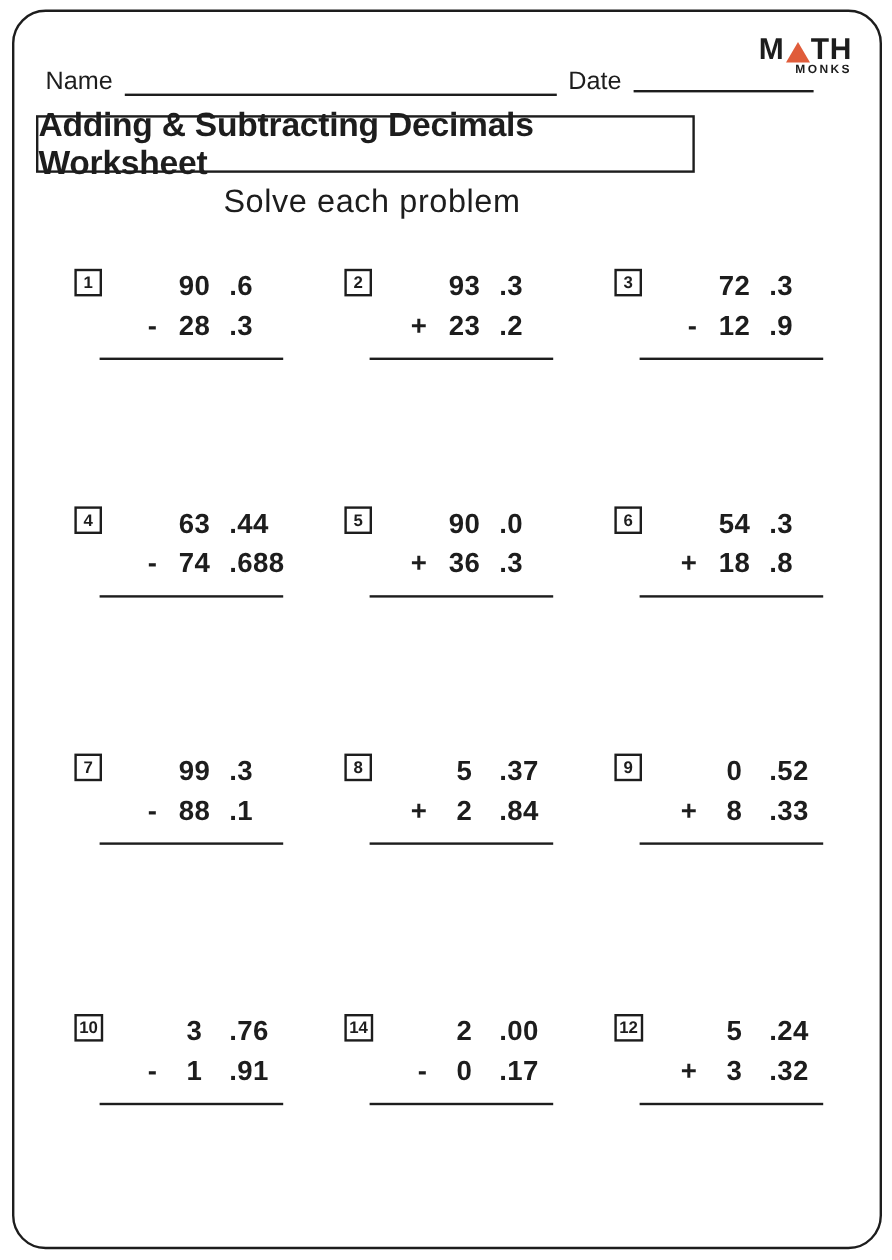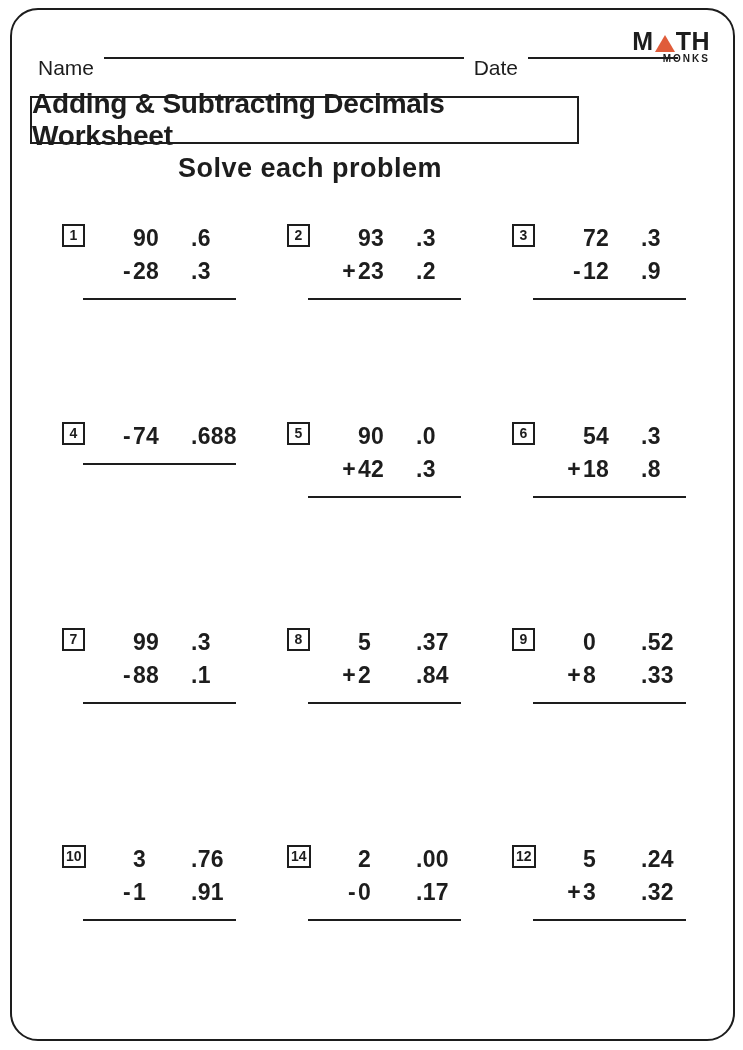--- a/index.html
+++ b/index.html
@@ -14,47 +14,47 @@
   }
   
   .logo { position:absolute; top:31px; right:33px; text-align:right; }
   .logo-top { display:flex; align-items:flex-end; justify-content:flex-end;
     font-weight:800; font-size:25px; line-height:0.82; letter-spacing:0.5px; }
   .logo-tri { width:0; height:0; margin:0 1px;
     border-left:10px solid transparent; border-right:10px solid transparent; }
   .logo-bottom { font-weight:700; font-size:10px; letter-spacing:2px; margin-top:1px; }
   
   .header-row { position:absolute; top:56px; left:38px; width:640px;
-    display:flex; align-items:flex-start; font-size:21px; line-height:1.15; }
+    display:flex; align-items:flex-end; font-size:21px; line-height:1.15; }
   .fill-line { border-bottom:2px solid #1d1d1d; margin-bottom:3px; height:1px; }
   .name-line { flex:1; margin:0 10px; }
   .date-line { width:150px; margin-left:10px; }
   
   .title-box { position:absolute; top:96px; left:30px; width:549px; height:48px;
     box-sizing:border-box; border:2.5px solid #1d1d1d;
     display:flex; align-items:center; justify-content:center;
     font-size:28px; font-weight:700; letter-spacing:-0.2px; }
   .subtitle { position:absolute; top:153px; left:0; width:620px; text-align:center;
-    font-size:27px; font-weight:700; letter-spacing:0.5px; }
+    font-size:27px; font-weight:400; letter-spacing:0.5px; }
   
   .problems { position:absolute; top:222px; left:62px; }
   .prow { display:grid; grid-template-columns:176px 176px 176px; column-gap:49px;
     margin-bottom:128px; }
   .prow:nth-child(1) { margin-bottom:120px; }
   .prow:nth-child(3) { margin-bottom:139px; }
   .prow:last-child { margin-bottom:0; }
   .problem { position:relative; height:78px; }
   .pnum { position:absolute; left:0; top:2px; min-width:15px; height:19px; padding:0 2px;
     border:2px solid #1d1d1d; font-size:14px; font-weight:700; line-height:19px;
     text-align:center; }
   .work { margin-left:21px; width:153px; }
   .nrow { display:grid; grid-template-columns:50px 58px 1fr; height:33px;
     align-items:center; font-size:23px; font-weight:800; letter-spacing:0.3px; }
   .op { text-align:right; padding-right:2px; }
-  .int { text-align:left; }
+  .int { text-align:center; }
   .frac { text-align:left; }
   .ansline { width:153px; border-top:2.5px solid #1d1d1d; margin-top:10px; }
 </style>
 </head>
 <body>
 
 <div class="page-border"></div>
 
 <div class="logo">
   <div class="logo-top">
@@ -127,38 +127,43 @@
           </div>
           <div class="ansline"></div>
         </div>
       </div>
     </div>
     <div class="prow">
       <div class="problem">
         <span class="pnum">4</span>
         <div class="work">
           <div class="nrow">
+            <span class="op"></span>
+            <span class="int">63</span>
+            <span class="frac">.44</span>
+          </div>
+          <div class="nrow">
             <span class="op">-</span>
             <span class="int">74</span>
             <span class="frac">.688</span>
           </div>
           <div class="ansline"></div>
         </div>
       </div>
       <div class="problem">
         <span class="pnum">5</span>
         <div class="work">
           <div class="nrow">
             <span class="op"></span>
             <span class="int">90</span>
             <span class="frac">.0</span>
           </div>
           <div class="nrow">
             <span class="op">+</span>
-            <span class="int">42</span>
+            <span class="int">36</span>
             <span class="frac">.3</span>
           </div>
           <div class="ansline"></div>
         </div>
       </div>
       <div class="problem">
         <span class="pnum">6</span>
         <div class="work">
           <div class="nrow">
             <span class="op"></span>

